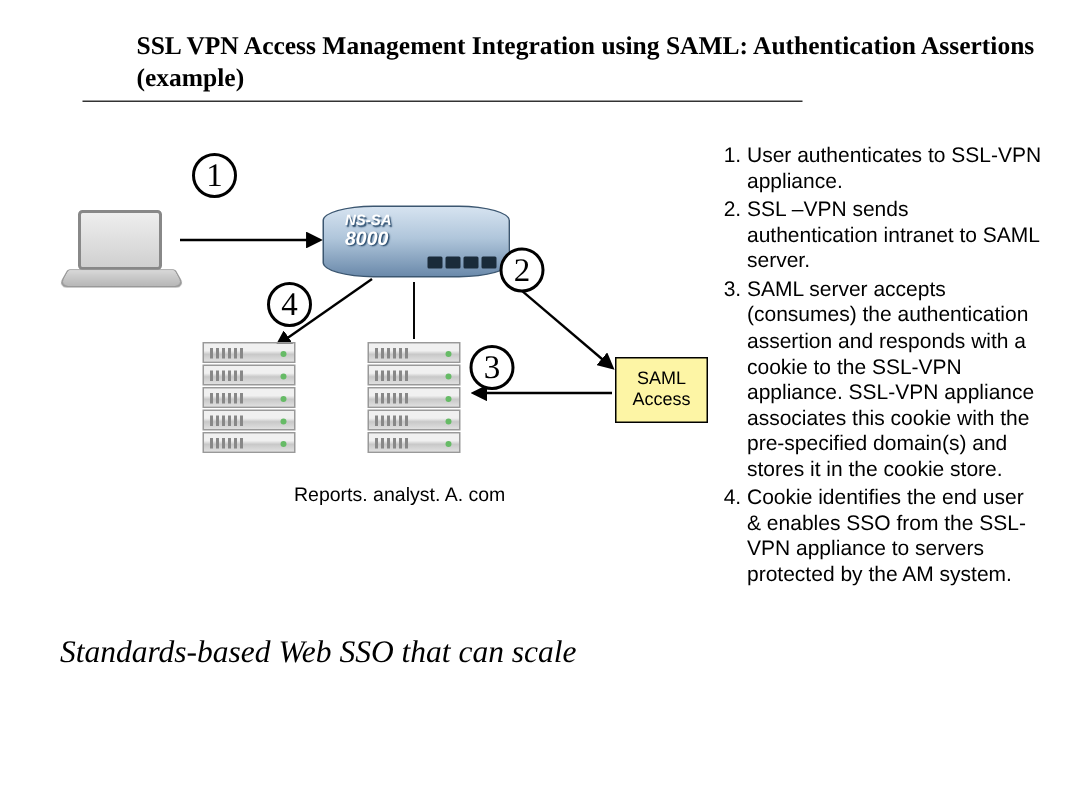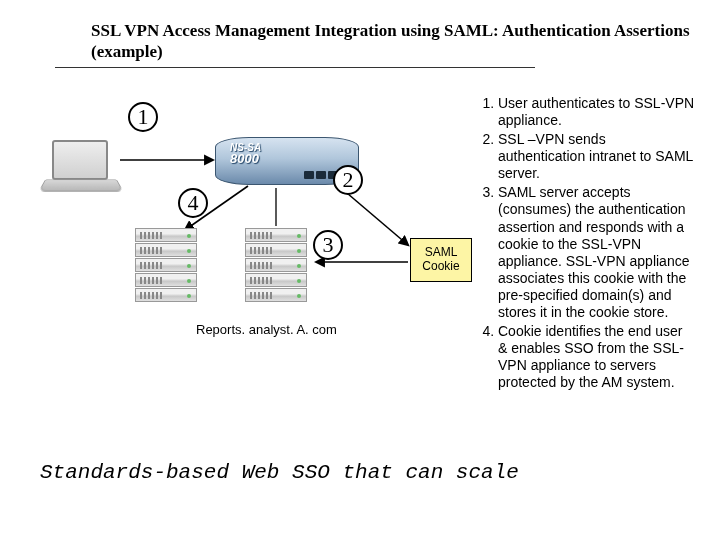--- a/index.html
+++ b/index.html
@@ -58,21 +58,21 @@
     border: 1px solid #999;
     border-radius: 2px 2px 6px 6px;
     transform: perspective(40px) rotateX(30deg);
     margin-top: -2px;
   }
   
   .appliance {
     position: absolute;
     top: 47px;
     left: 195px;
-    width: 144px;
+    width: 125px;
     height: 48px;
   }
   .appliance-body {
     width: 100%; height: 100%;
     background: linear-gradient(#d6e3f0 0%, #b0c6db 45%, #6b8aab 100%);
     border: 1.5px solid #3b5670;
     border-radius: 34px / 10px;
     position: relative;
     overflow: hidden;
   }
@@ -172,23 +172,23 @@
     width: 215px;
     font-family: 'Comic Sans MS', cursive, sans-serif;
     font-size: 14px;
     line-height: 1.22;
   }
   .steps-list ol { list-style: decimal; padding-left: 18px; }
   .steps-list li { margin-bottom: 2px; }
   
   .tagline {
     position: absolute;
-    top: 461px;
+    top: 422px;
     left: 40px;
-    font-family: Liberation Mono, monospace;
+    font-family: Liberation Serif, serif;
     font-style: italic;
     font-size: 21px;
     color: #000;
   }
   
   svg.connectors {
     position: absolute;
     top: 0; left: 0;
     width: 100%; height: 100%;
     pointer-events: none;
@@ -248,21 +248,21 @@
       <div class="server-unit"></div>
   </div>
   <div class="server-stack stack2">
     <div class="server-unit"></div>
       <div class="server-unit"></div>
       <div class="server-unit"></div>
       <div class="server-unit"></div>
       <div class="server-unit"></div>
   </div>
 
-  <div class="saml-box">SAML Cookie</div>
+  <div class="saml-box">SAML Access</div>
 
   <div class="step-circle c1">1</div>
   <div class="step-circle c2">2</div>
   <div class="step-circle c3">3</div>
   <div class="step-circle c4">4</div>
 
   <div class="dom-label dom2">Reports. analyst. A. com</div>
 
   <div class="steps-list">
     <ol>

